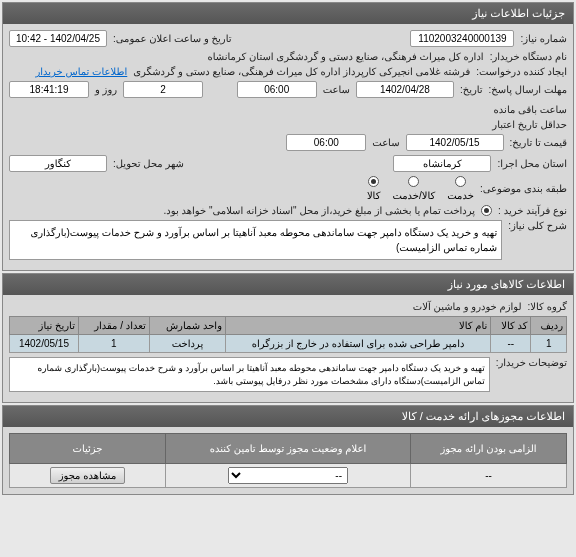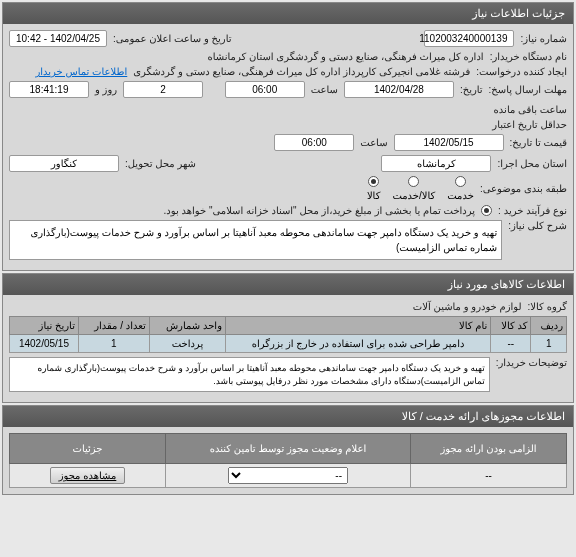--- a/index.html
+++ b/index.html
@@ -135,31 +135,30 @@
   text-align: center;
   background: #e8e8e8;
 }
 .btn {
   background: linear-gradient(#f0f0f0, #d0d0d0);
   border: 1px solid #888;
   padding: 2px 8px;
   font-size: 10px;
   border-radius: 2px;
   cursor: pointer;
-  text-decoration: underline;
 }
 select.sel {
   font-size: 10px;
   padding: 1px;
   min-width: 120px;
 }
 .flex-fill { flex: 1; }
 .w60 { width: 60px; }
-.w90 { width: 110px; }
-.w110 { width: 90px; }
+.w90 { width: 98px; }
+.w110 { width: 104px; }
 </style>
 </head>
 <body>
 
 <div class="panel">
   <div class="panel-header">جزئیات اطلاعات نیاز</div>
   <div class="panel-body">
 
     <div class="row">
       <span class="label">شماره نیاز:</span>

